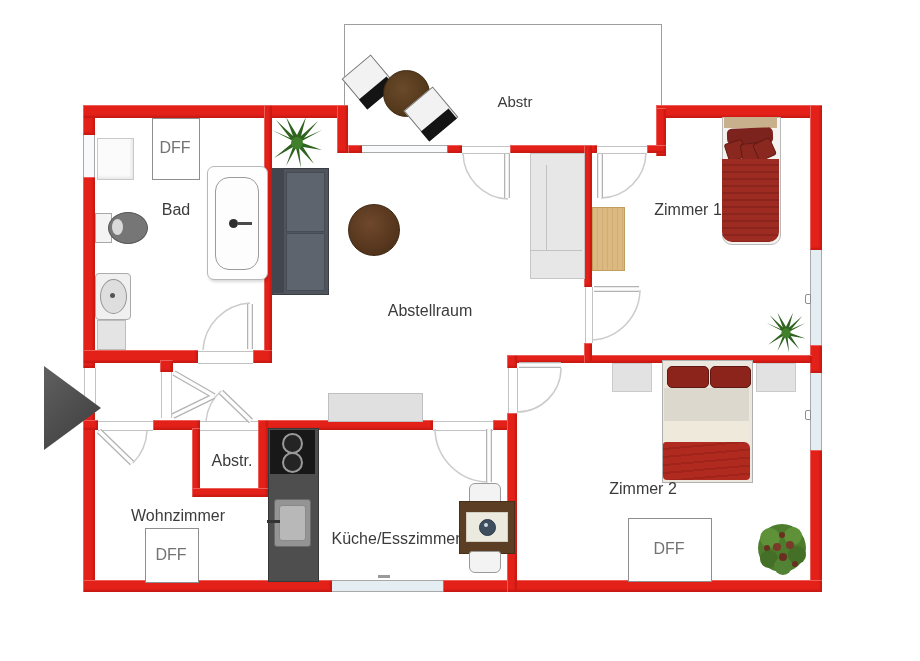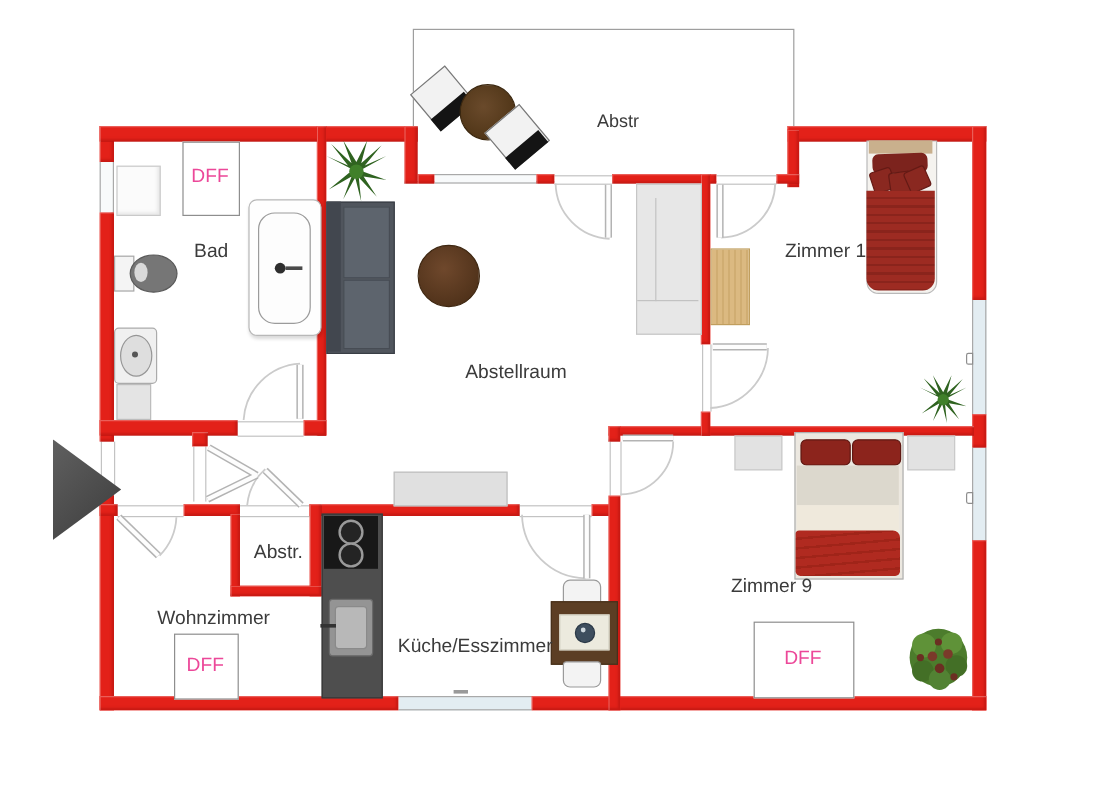--- a/index.html
+++ b/index.html
@@ -8,21 +8,21 @@
   .abs{position:absolute;}
   .wall{position:absolute;background:#e32119;
         box-shadow:inset 1px 1px 0 rgba(255,255,255,.28), inset -2px -2px 2px rgba(120,0,0,.25);}
   .window-v{position:absolute;background:#e3edf2;border-left:1px solid #a9a9a9;border-right:1px solid #a9a9a9;}
   .window-h{position:absolute;background:#e3edf2;border-top:1px solid #a9a9a9;border-bottom:1px solid #a9a9a9;}
   .window-plain{background:#f8fafb;}
   .opening-v{position:absolute;background:#fff;border-top:1px solid #c3c3c3;border-bottom:1px solid #c3c3c3;}
   .opening-h{position:absolute;background:#fff;border-left:1px solid #c3c3c3;border-right:1px solid #c3c3c3;}
   .label{position:absolute;transform:translate(-50%,-50%);font-size:15px;color:#3b3b3b;white-space:nowrap;}
   .dff-rect{position:absolute;background:#ffffff;border:1px solid #8e8e8e;}
-  .dff-label{position:absolute;transform:translate(-50%,-50%);font-size:16px;color:#ec4899;}
+  .dff-label{position:absolute;transform:translate(-50%,-50%);font-size:16px;color:#737373;}
   .furn{position:absolute;}
   svg.overlay{position:absolute;left:0;top:0;pointer-events:none;}
 </style>
 </head>
 <body>
 
 <div id="plan">
 
   <div class="abs" style="left:344px;top:24px;width:316px;height:126px;border:1px solid #9e9e9e;background:#fff;"></div>
 
@@ -222,20 +222,20 @@
 
   <div class="dff-rect" style="left:152px;top:118px;width:46px;height:60px;"></div>
   <div class="dff-rect" style="left:145px;top:528px;width:52px;height:53px;"></div>
   <div class="dff-rect" style="left:628px;top:518px;width:82px;height:62px;"></div>
 
   <div class="label" style="left:515px;top:101px;">Abstr</div>
   <div class="dff-label" style="left:175px;top:148px;">DFF</div>
   <div class="label" style="left:176px;top:210px;font-size:16px;">Bad</div>
   <div class="label" style="left:430px;top:311px;font-size:16px;">Abstellraum</div>
   <div class="label" style="left:688px;top:210px;font-size:16px;text-align:center;">Zimmer 1</div>
-  <div class="label" style="left:643px;top:489px;font-size:16px;">Zimmer 9</div>
+  <div class="label" style="left:643px;top:489px;font-size:16px;">Zimmer 2</div>
   <div class="label" style="left:396px;top:539px;font-size:16px;">Küche/Esszimmer</div>
   <div class="label" style="left:178px;top:516px;font-size:16px;">Wohnzimmer</div>
   <div class="dff-label" style="left:171px;top:555px;">DFF</div>
   <div class="label" style="left:232px;top:461px;font-size:16px;">Abstr.</div>
   <div class="dff-label" style="left:669px;top:549px;">DFF</div>
 
 </div>
 
 </body></html>

